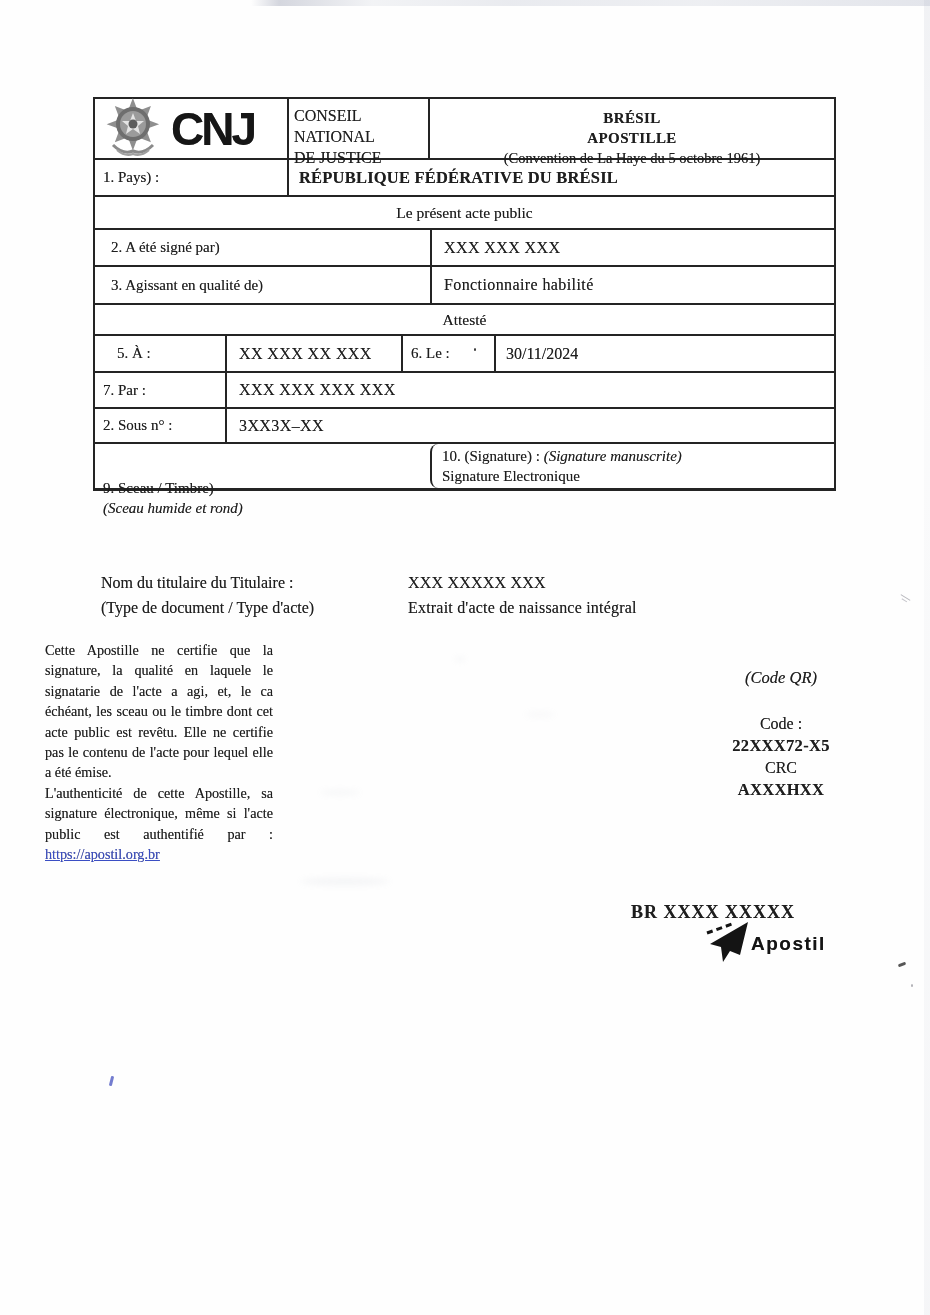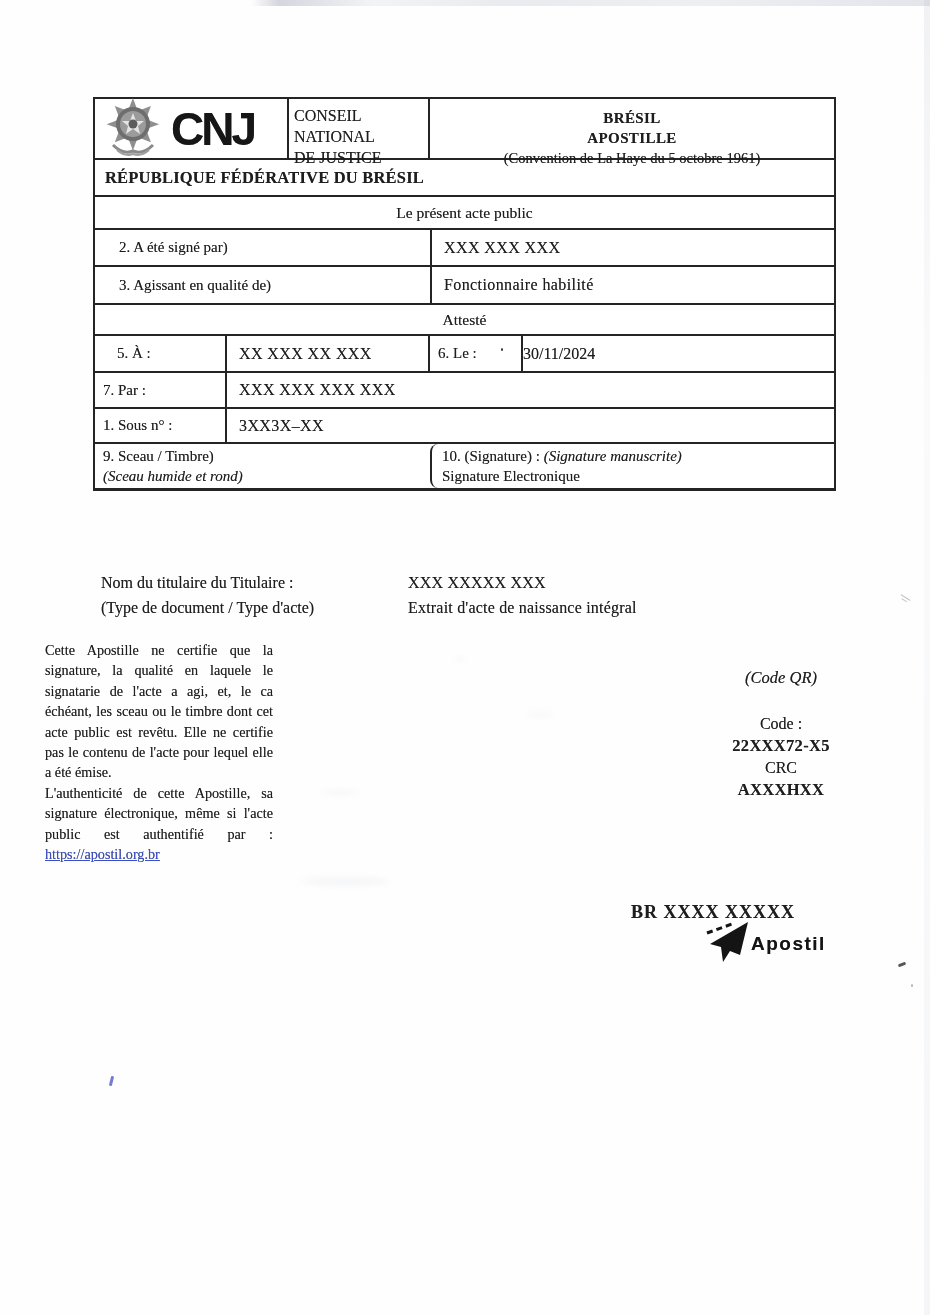--- a/index.html
+++ b/index.html
@@ -42,41 +42,41 @@
 
   .r-pays { height:37px; }
   .c-pays-label { width:192px; display:flex; align-items:center; padding-left:8px; font-size:15px; }
   .c-pays-value { flex:1; display:flex; align-items:center; padding-left:10px;
                   font-weight:bold; font-size:16.5px; letter-spacing:.2px; }
 
   .r-acte { height:33px; align-items:center; justify-content:center; font-size:15.5px; }
   .r-atteste { height:31px; align-items:center; justify-content:center; font-size:15.5px; }
 
   .r-kv { }
-  .c-klabel { width:335px; display:flex; align-items:center; padding-left:24px; font-size:15px; }
+  .c-klabel { width:335px; display:flex; align-items:center; padding-left:16px; font-size:15px; }
   .c-kvalue { flex:1; display:flex; align-items:center; padding-left:12px; font-size:16px; letter-spacing:.4px; }
   .r2 { height:37px; } .r3 { height:38px; }
   .r4 { height:53px; }
   .r4 .c-klabel { align-items:center; }
   .r4 .c-kvalue { display:block; padding-top:5px; line-height:22px; }
   sup { font-size:10px; vertical-align:super; }
 
   .r-56 { height:37px; }
   .c-a-label { width:130px; display:flex; align-items:center; padding-left:22px; font-size:15px; }
-  .c-a-value { width:203px; display:flex; align-items:center; padding-left:12px; font-size:16px; letter-spacing:.4px; }
+  .c-a-value { width:176px; display:flex; align-items:center; padding-left:12px; font-size:16px; letter-spacing:.4px; }
   .c-le-label { width:93px; display:flex; align-items:center; padding-left:8px; font-size:15px; position:relative; }
   .speck-dot { position:absolute; right:18px; top:12px; width:2px; height:3px; background:#333; border-radius:50%; }
-  .c-le-value { flex:1; display:flex; align-items:center; font-size:16px; }
+  .c-le-value { flex:1; display:flex; align-items:center; padding-left:10px; font-size:16px; }
 
   .r7 { height:36px; } .r8 { height:35px; }
   .c-s-label { width:130px; display:flex; align-items:center; padding-left:8px; font-size:15px; }
   .c-s-value { flex:1; display:flex; align-items:center; padding-left:12px; font-size:16px; letter-spacing:.4px; }
 
   .r-910 { height:44px; }
-  .c-sceau { width:335px; padding:2px 0 0 8px; font-size:15px; line-height:20px; }
+  .c-sceau { width:335px; padding:2px 0 0 8px; font-size:15px; line-height:20px;margin-top:32px; }
   .c-sig   { flex:1; padding:2px 0 0 10px; font-size:15px; line-height:20px;border-radius:8px; }
   .it { font-style:italic; }
 
   
   .doc-info { position:absolute; left:101px; top:570px; width:720px; font-size:16px; }
   .doc-info .row { display:flex; height:25px; align-items:center; }
   .doc-info .lab { width:307px; }
   .doc-info .val { letter-spacing:.2px; }
 
   
@@ -159,20 +159,21 @@
         <div>DE JUSTICE</div>
       </div>
       <div class="c c-title">
         <div class="bold-line">BRÉSIL</div>
         <div class="bold-line">APOSTILLE</div>
         <div class="conv-line">(Convention de La Haye du 5 octobre 1961)</div>
       </div>
     </div>
 
     <div class="r r-pays">
+      <div class="c c-pays-label">1. Pays) :</div>
       <div class="c c-pays-value">RÉPUBLIQUE FÉDÉRATIVE DU BRÉSIL</div>
     </div>
 
     <div class="r r-acte">
       <span>Le présent acte public</span>
     </div>
 
     <div class="r r-kv r2">
       <div class="c c-klabel">2. A été signé par)</div>
       <div class="c c-kvalue">XXX XXX XXX</div>
@@ -197,21 +198,21 @@
       </div>
       <div class="c c-le-value">30/11/2024</div>
     </div>
 
     <div class="r r7">
       <div class="c c-s-label">7. Par :</div>
       <div class="c c-s-value">XXX XXX XXX XXX</div>
     </div>
 
     <div class="r r8">
-      <div class="c c-s-label">1. Sous n° :</div>
+      <div class="c c-s-label">2. Sous n° :</div>
       <div class="c c-s-value">3XX3X–XX</div>
     </div>
 
     <div class="r r-910">
       <div class="c c-sceau">
         <div>9. Sceau / Timbre)</div>
         <div class="it">(Sceau humide et rond)</div>
       </div>
       <div class="c c-sig">
         <div><span>10. (Signature) : </span><span class="it">(Signature manuscrite)</span></div>

